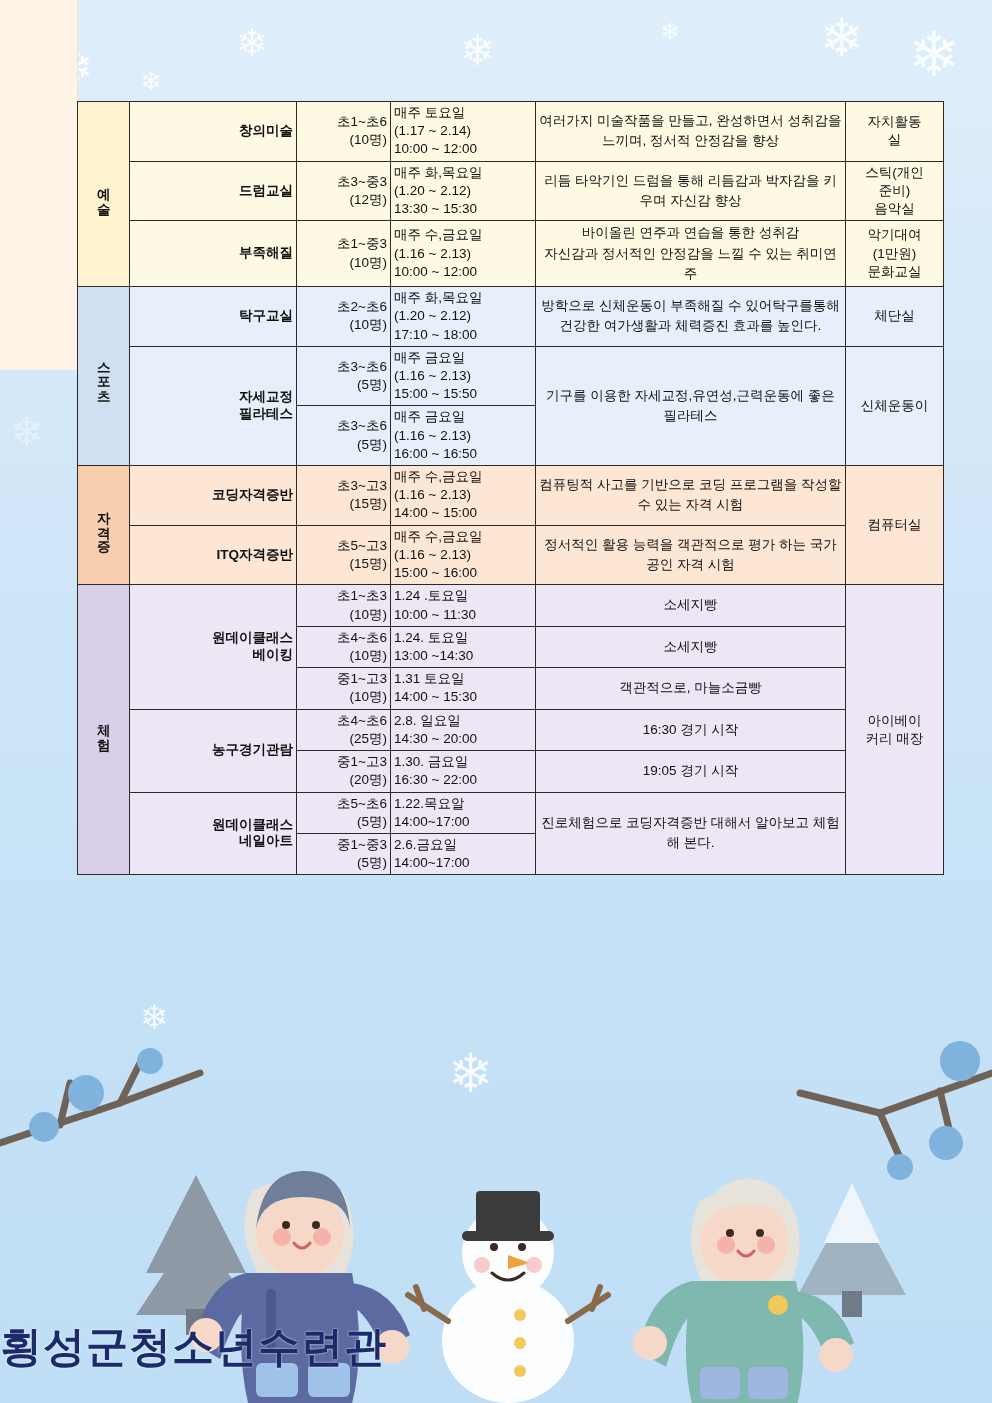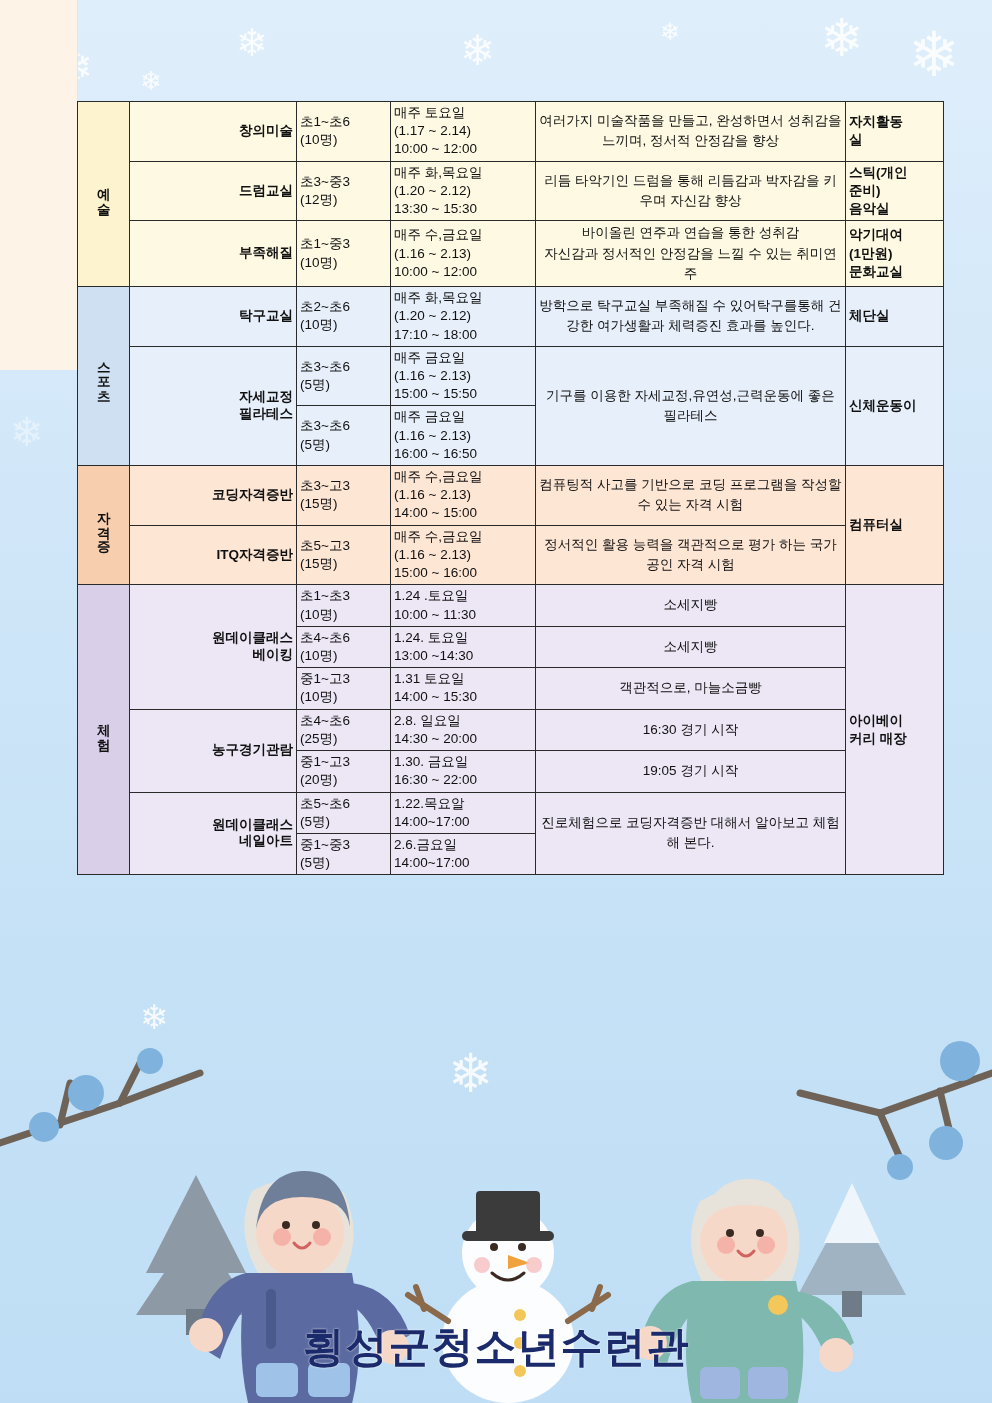--- a/index.html
+++ b/index.html
@@ -33,41 +33,41 @@
   }
   table.prog td {
     border: 1px solid #2a2a2a;
     padding: 2px 3px;
     vertical-align: middle;
     font-size: 13.5px;
     color:#111;
   }
   .c-cat  { width: 52px;  text-align:center; font-weight:bold; font-size:19px; letter-spacing:1px; line-height:1.15;}
   .c-name { width: 167px; text-align:right; font-weight:bold; font-size:19px; line-height:1.25;}
-  .c-tgt  { width: 94px;  text-align:left; font-size:14.5px; line-height:1.35;}
+  .c-tgt  { width: 94px;  text-align:right; font-size:14.5px; line-height:1.35;}
   .c-when { width: 145px; text-align:left; font-size:14.5px; line-height:1.35;}
   .c-desc { width: 310px; text-align:center; font-size:13.5px; line-height:1.5; padding-left:7px; padding-right:6px;}
-  .c-room { width: 98px;  font-weight:bold; font-size:15px; line-height:1.35;}
+  .c-room { width: 98px;  text-align:center; font-weight:normal; font-size:15px; line-height:1.35;}
 
   .cat-art    { background:#fdf3cf; }
   .cat-sports { background:#cfe0f2; }
   .cat-cert   { background:#f8cfae; }
   .cat-exp    { background:#d9cfe8; }
 
   .row-art    { background:#fdf9e2; }
   .row-sports { background:#e7effa; }
   .row-cert   { background:#fde6d4; }
   .row-exp    { background:#ece6f5; }
 
   .vert { writing-mode: vertical-rl; text-orientation: upright; display:inline-block; }
 
   
   .illus { position:absolute; left:0; bottom:0; width:992px; height:460px; }
   .title-band {
-    position:absolute; left:0; bottom:28px; width:992px; text-align:center;
+    position:absolute; left:0; bottom:28px; width:992px; 
     font-size:42px; font-weight:bold; color:#1b2a6b; letter-spacing:1px;
     font-family:Liberation Sans, sans-serif;
     text-shadow: 0 0 2px #ffffff;
   }
 </style>
 </head>
 <body>
 
 <div class="snowflake" style="left:55px;  top:44px;  font-size:46px;">❄</div>
 <div class="snowflake" style="left:140px; top:68px;  font-size:26px;">❄</div>
@@ -107,21 +107,21 @@
           <td class="c-tgt">초1~중3<br>(10명)</td>
           <td class="c-when">매주 수,금요일<br>(1.16 ~ 2.13)<br>10:00 ~ 12:00</td>
           <td class="c-desc" rowspan="1">바이올린 연주과 연습을 통한 성취감<br>자신감과 정서적인 안정감을 느낄 수 있는 취미연주</td>
           <td class="c-room" rowspan="1">악기대여<br>(1만원)<br>문화교실</td>
         </tr>
         <tr class="row-sports">
           <td class="c-cat cat-sports" rowspan="3"><span class="vert">스포츠</span></td>
           <td class="c-name" rowspan="1">탁구교실</td>
           <td class="c-tgt">초2~초6<br>(10명)</td>
           <td class="c-when">매주 화,목요일<br>(1.20 ~ 2.12)<br>17:10 ~ 18:00</td>
-          <td class="c-desc" rowspan="1">방학으로 탁구교실 부족해질 수 있어탁구를통해 건강한 여가생활과 체력증진 효과를 높인다.</td>
+          <td class="c-desc" rowspan="1">방학으로 신체운동이 부족해질 수 있어탁구를통해 건강한 여가생활과 체력증진 효과를 높인다.</td>
           <td class="c-room" rowspan="1">체단실</td>
         </tr>
         <tr class="row-sports">
           <td class="c-name" rowspan="2">자세교정<br>필라테스</td>
           <td class="c-tgt">초3~초6<br>(5명)</td>
           <td class="c-when">매주 금요일<br>(1.16 ~ 2.13)<br>15:00 ~ 15:50</td>
           <td class="c-desc" rowspan="2">기구를  이용한  자세교정,유연성,근력운동에 좋은 필라테스</td>
           <td class="c-room" rowspan="2">신체운동이</td>
         </tr>
         <tr class="row-sports">

